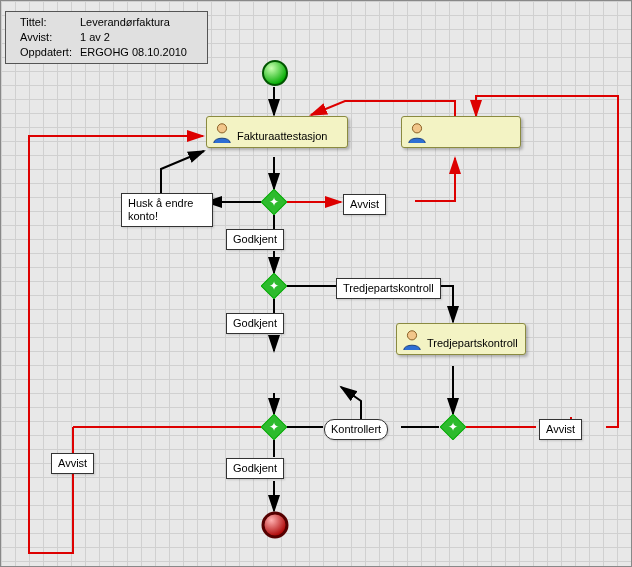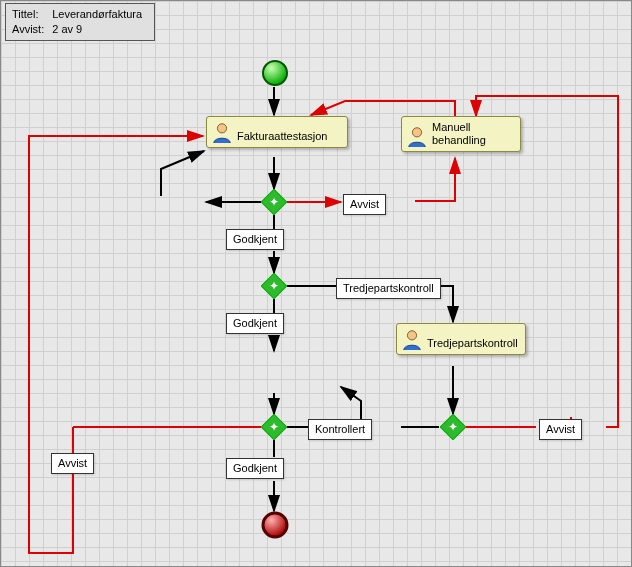--- a/index.html
+++ b/index.html
@@ -19,24 +19,24 @@
     border: 1px solid #888;
     background-color: #e8e8e8;
     background-image:
       linear-gradient(#d0d0d0 1px, transparent 1px),
       linear-gradient(90deg, #d0d0d0 1px, transparent 1px);
     background-size: 14px 14px;
     overflow: hidden;
   }
   .infobox {
     position: absolute;
-    left: 4px; top: 2px;
+    left: 4px; top: 10px;
     border: 1px solid #555;
     background: #e0e0e0;
-    padding: 2px 4px;
+    padding: 2px 12px;
     font-size: 11px;
     line-height: 13px;
     color: #000;
   }
   .infobox td { padding: 0 6px 0 0; white-space: nowrap; }
 
   .task {
     position: absolute;
     background: #f3f3c4;
     border: 1px solid #8a8a40;
@@ -135,21 +135,25 @@
 
   <div class="infobox">
     <table>
       <tbody>
           <tr>
             <td>Tittel:</td>
             <td>Leverandørfaktura</td>
           </tr>
       <tr>
             <td>Avvist:</td>
-            <td>2 av 9</td>
+            <td>1 av 2</td>
+          </tr>
+      <tr>
+            <td>Oppdatert:</td>
+            <td>ERGOHG 08.10.2010</td>
           </tr>
     </tbody>
       </table>
   </div>
 
   <div class="start-ev" style="left:260px; top:58px;">
     <svg width="28" height="28">
       <defs>
           <radialGradient id="gS" cx="35%" cy="30%" r="70%">
             <stop offset="0%" stop-color="#c8ffb0"></stop>
@@ -166,30 +170,32 @@
         <path d="M3 24c0-7 18-7 18 0" fill="#2e6fd4" stroke="#1a3e77"></path>
       </svg>
     <span class="label">Fakturaattestasjon</span>
   </div>
 
   <div class="task" style="left:400px; top:115px; width:108px;">
     <svg class="usericon" viewBox="0 0 24 24">
         <circle cx="12" cy="8" r="5" fill="#f2c68a" stroke="#80541a"></circle>
         <path d="M3 24c0-7 18-7 18 0" fill="#2e6fd4" stroke="#1a3e77"></path>
       </svg>
-    <span class="label">Manuell behandling</span>
   </div>
 
   <div class="gateway" style="left:260px; top:188px;">
     <svg width="26" height="26">
         <rect x="4" y="4" width="18" height="18" fill="#2dbb2d" stroke="#0a0" transform="rotate(45 13 13)"></rect>
         <text x="13" y="17" text-anchor="middle" font-size="12" fill="#fff">✦</text>
       </svg>
   </div>
 
+  <div class="textbox" style="left:120px; top:192px; width:78px;">
+    <span>Husk å endre konto!</span>
+  </div>
 
   <div class="textbox" style="left:342px; top:193px;">
     <span>Avvist</span>
   </div>
 
   <div class="textbox" style="left:225px; top:228px;">
     <span>Godkjent</span>
   </div>
 
   <div class="gateway" style="left:260px; top:272px;">
@@ -223,21 +229,21 @@
       </svg>
   </div>
 
   <div class="gateway" style="left:439px; top:413px;">
     <svg width="26" height="26">
         <rect x="4" y="4" width="18" height="18" fill="#2dbb2d" stroke="#0a0" transform="rotate(45 13 13)"></rect>
         <text x="13" y="17" text-anchor="middle" font-size="12" fill="#fff">✦</text>
       </svg>
   </div>
 
-  <div class="textbox" style="left:307px; top:418px;">
+  <div class="textbox" style="left:323px; top:418px;border-radius:10px;">
     <span>Kontrollert</span>
   </div>
 
   <div class="textbox" style="left:538px; top:418px;">
     <span>Avvist</span>
   </div>
 
   <div class="textbox" style="left:50px; top:452px;">
     <span>Avvist</span>
   </div>

